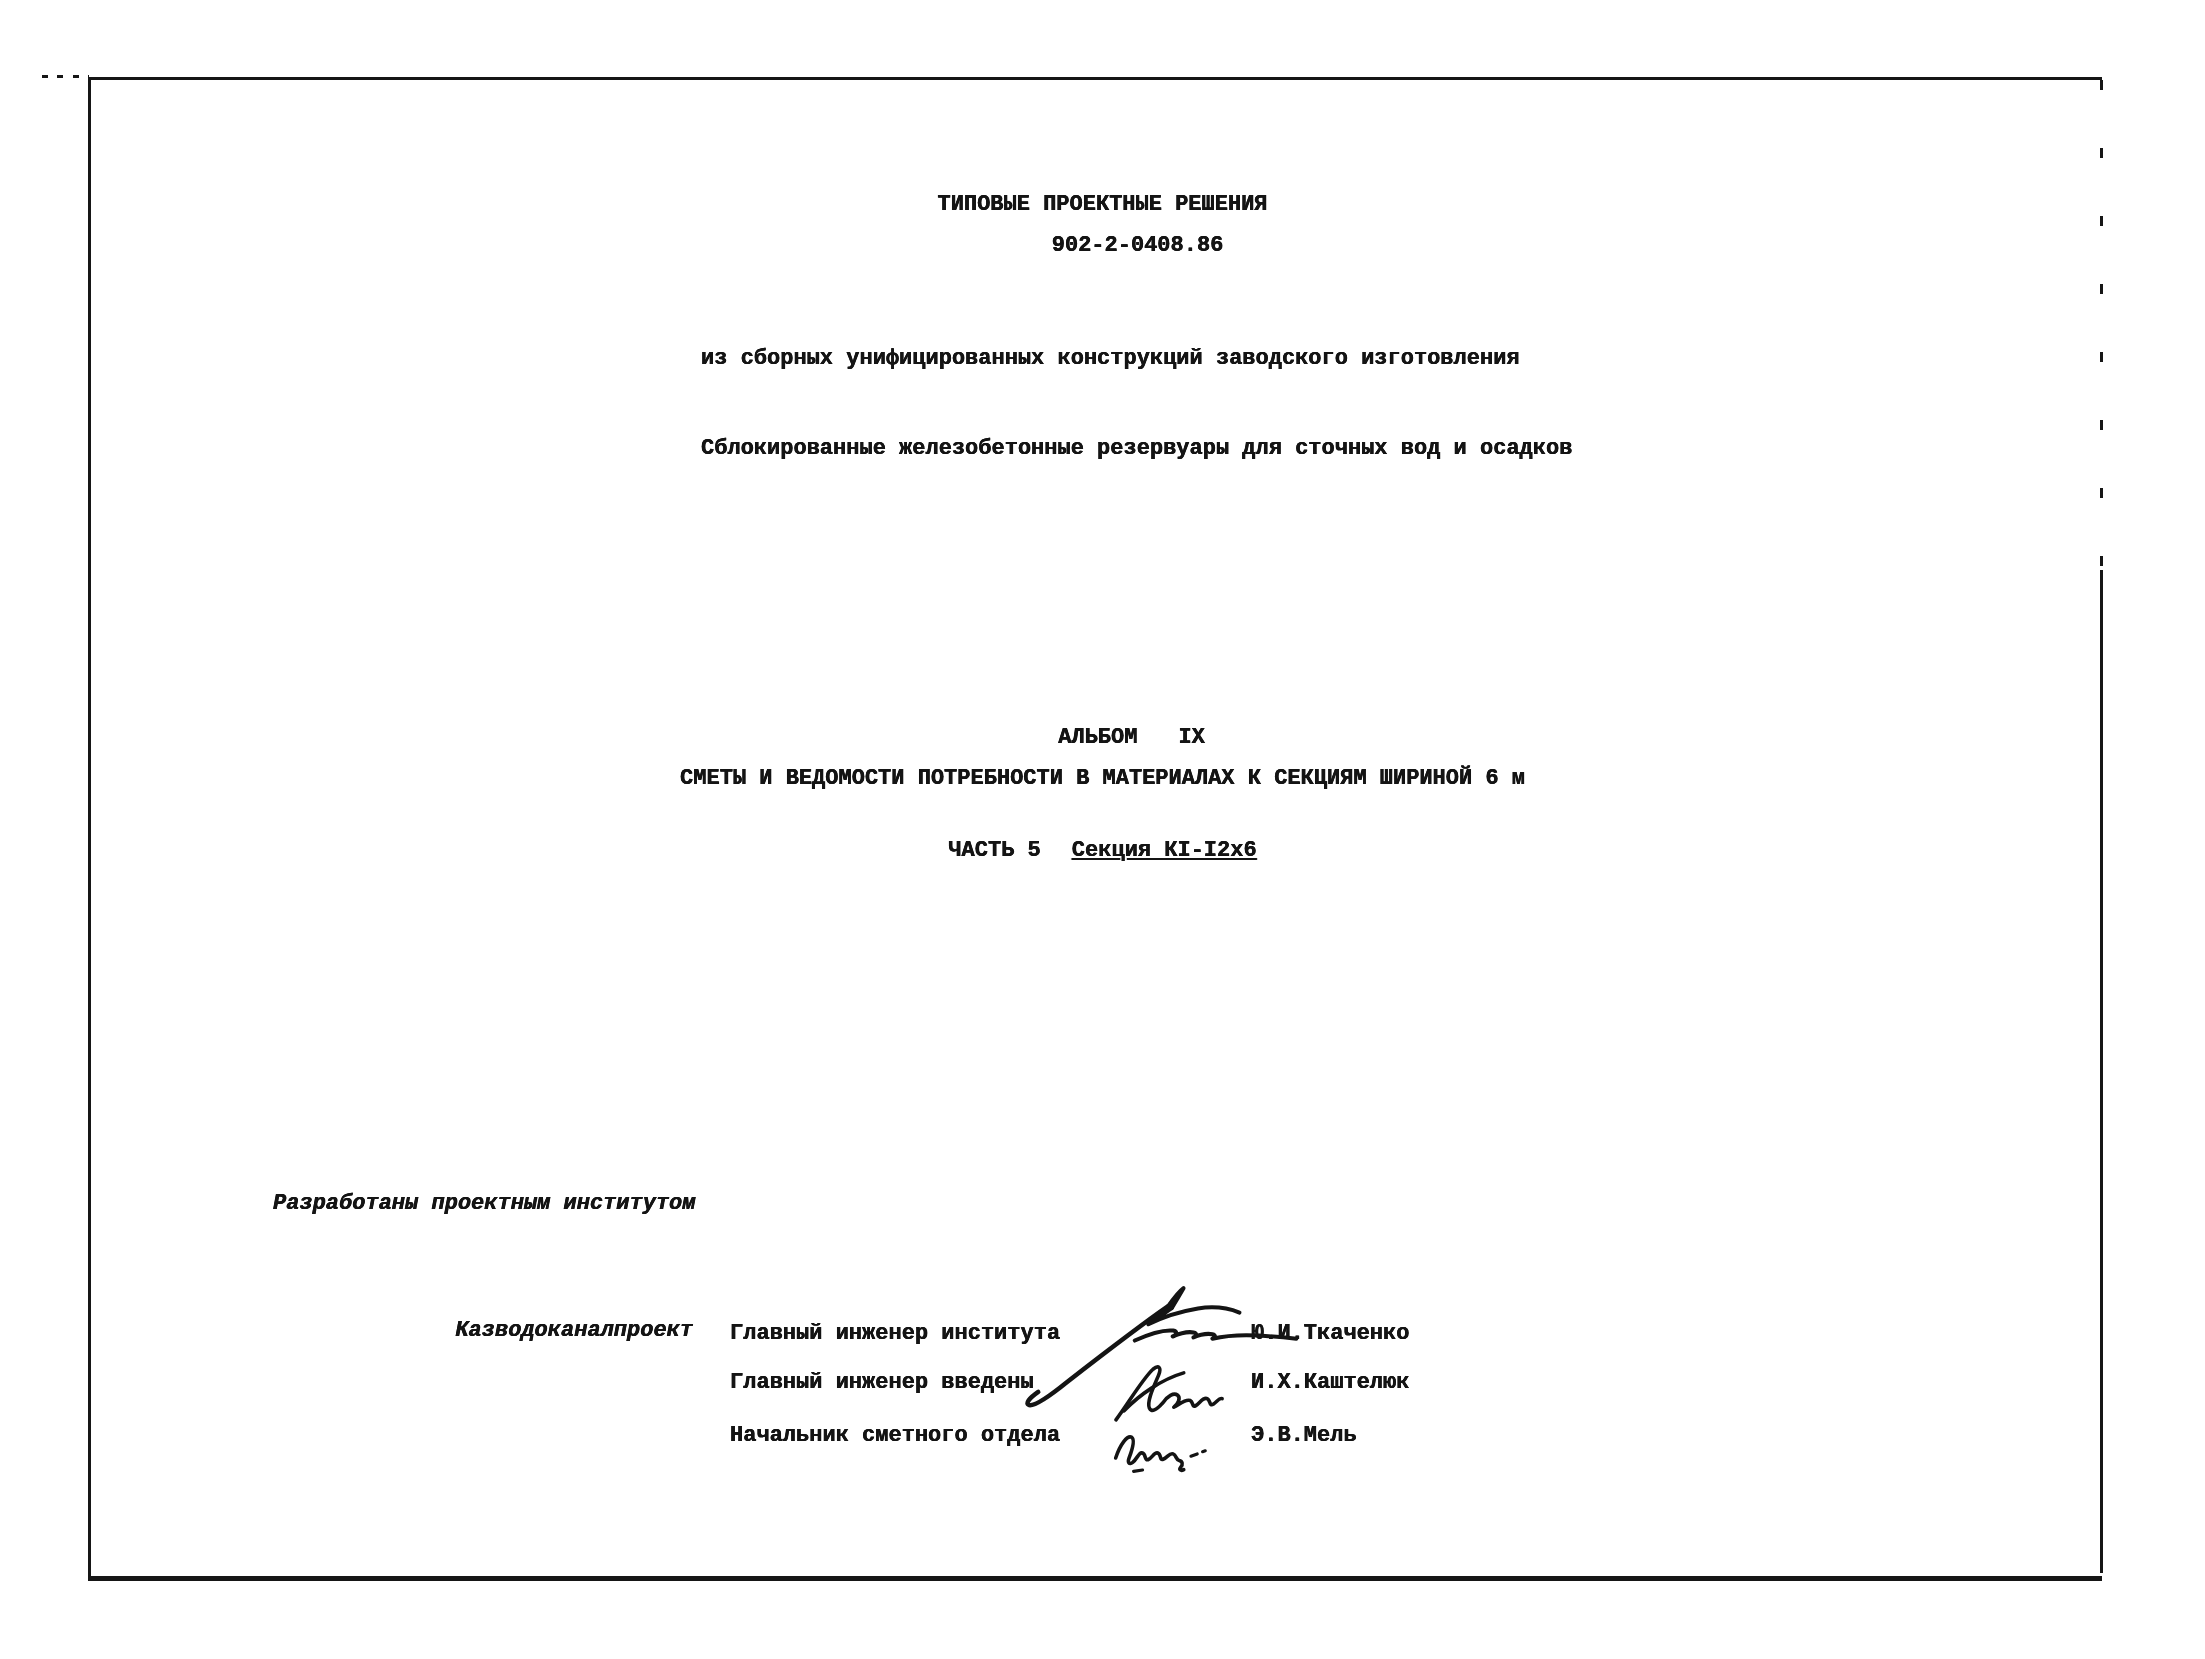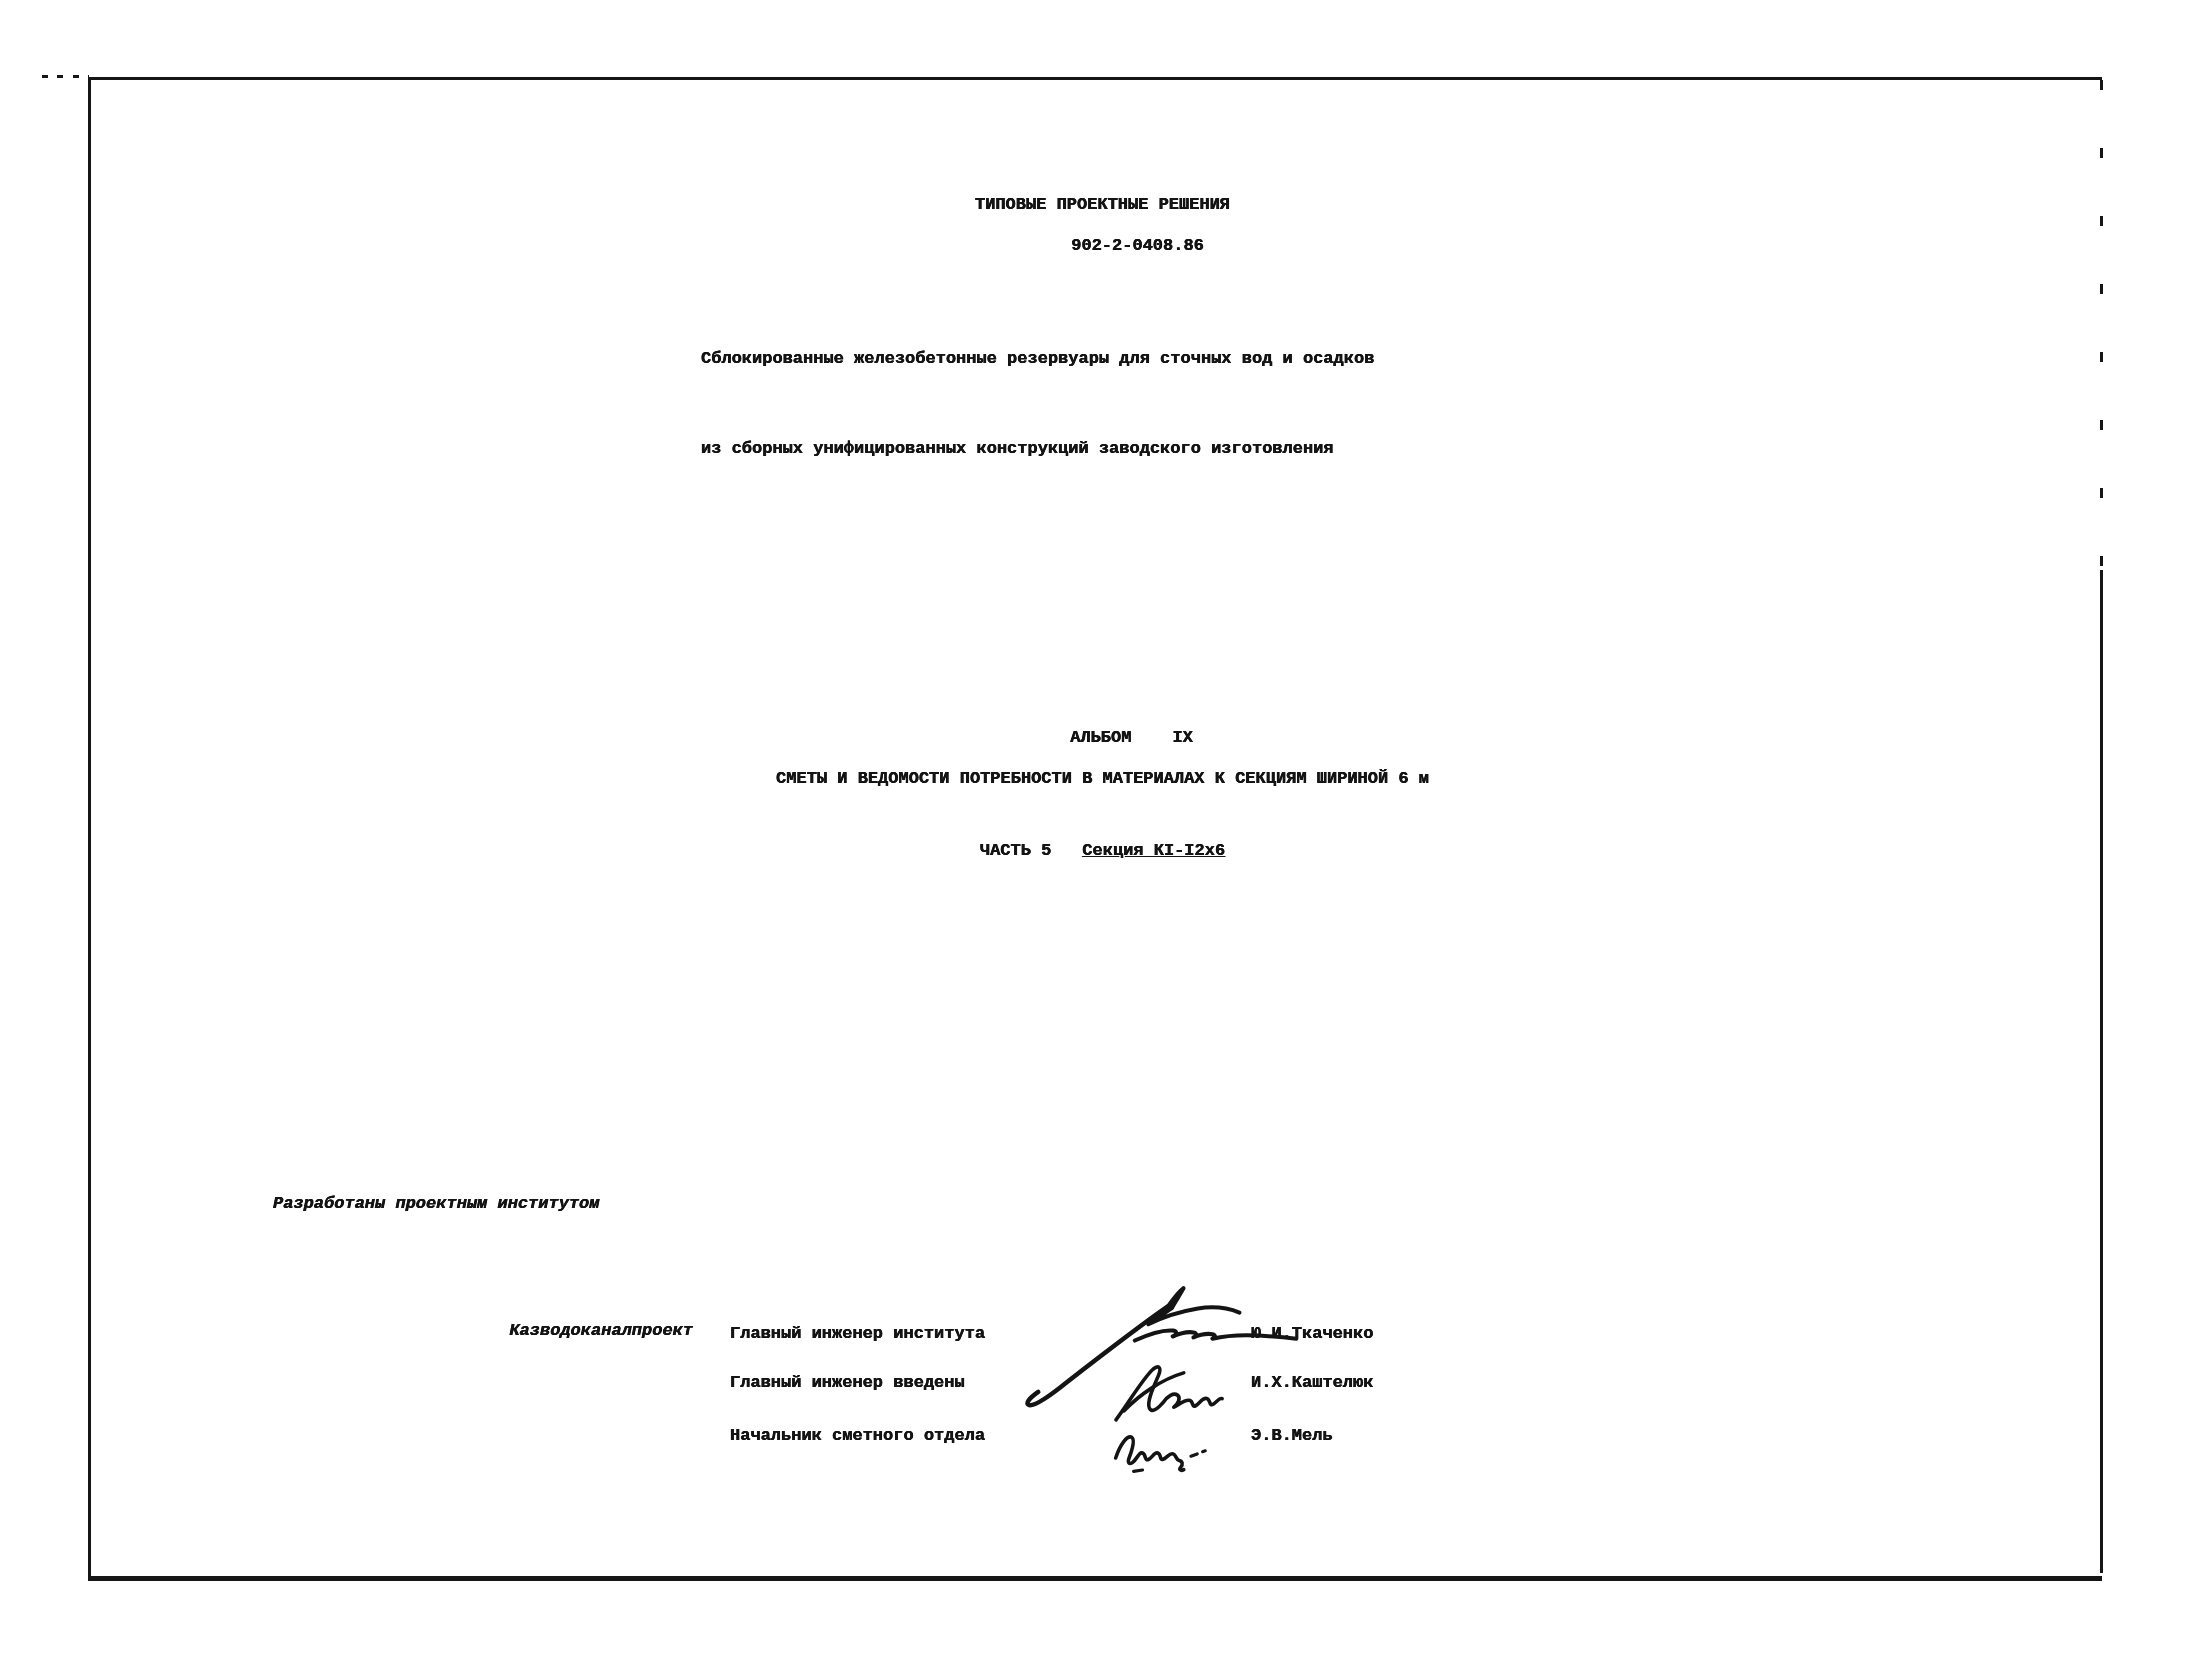--- a/index.html
+++ b/index.html
@@ -6,21 +6,21 @@
   .sheet{
     position:relative;
     width:2205px;height:1659px;
     background:#ffffff;
     overflow:hidden;
     font-family:"Liberation Mono","DejaVu Sans Mono",monospace;
   }
   .tw{
     position:absolute;
     font-weight:700;
-    font-size:17px;
+    font-size:22px;
     line-height:22px;
     color:#141414;
     white-space:pre;
     text-shadow:0.3px 0 0 currentColor,-0.2px 0 0 currentColor;
   }
   .center{left:0;width:100%;text-align:center;}
   
   .frame{
     position:absolute;left:88px;top:77px;width:2011px;height:1496px;
     border-top:3.2px solid #161616;
@@ -70,22 +70,22 @@
 
   <div class="frame"></div>
   <div class="frame-right-dashes"></div>
   <div class="frame-right-solid"></div>
   <div class="frame-top-lead-dashes"></div>
 
   <div class="tw center series-title">ТИПОВЫЕ ПРОЕКТНЫЕ РЕШЕНИЯ</div>
   <div class="tw center series-number">902-2-0408.86</div>
 
   <div class="tw subtitle">
+    <div>из сборных унифицированных конструкций заводского изготовления</div>
     <div>Сблокированные железобетонные резервуары для сточных вод и осадков</div>
-    <div>из сборных унифицированных конструкций заводского изготовления</div>
   </div>
 
   <div class="tw center album-line"><span>АЛЬБОМ</span><span class="album-numeral">IX</span></div>
 
   <div class="tw center album-title">СМЕТЫ И ВЕДОМОСТИ ПОТРЕБНОСТИ В МАТЕРИАЛАХ К СЕКЦИЯМ ШИРИНОЙ 6 м</div>
 
   <div class="tw center part-line"><span>ЧАСТЬ 5</span><span class="part-section">Секция КI-I2х6</span></div>
 
   <div class="tw developed">
     <div>Разработаны проектным институтом</div>

